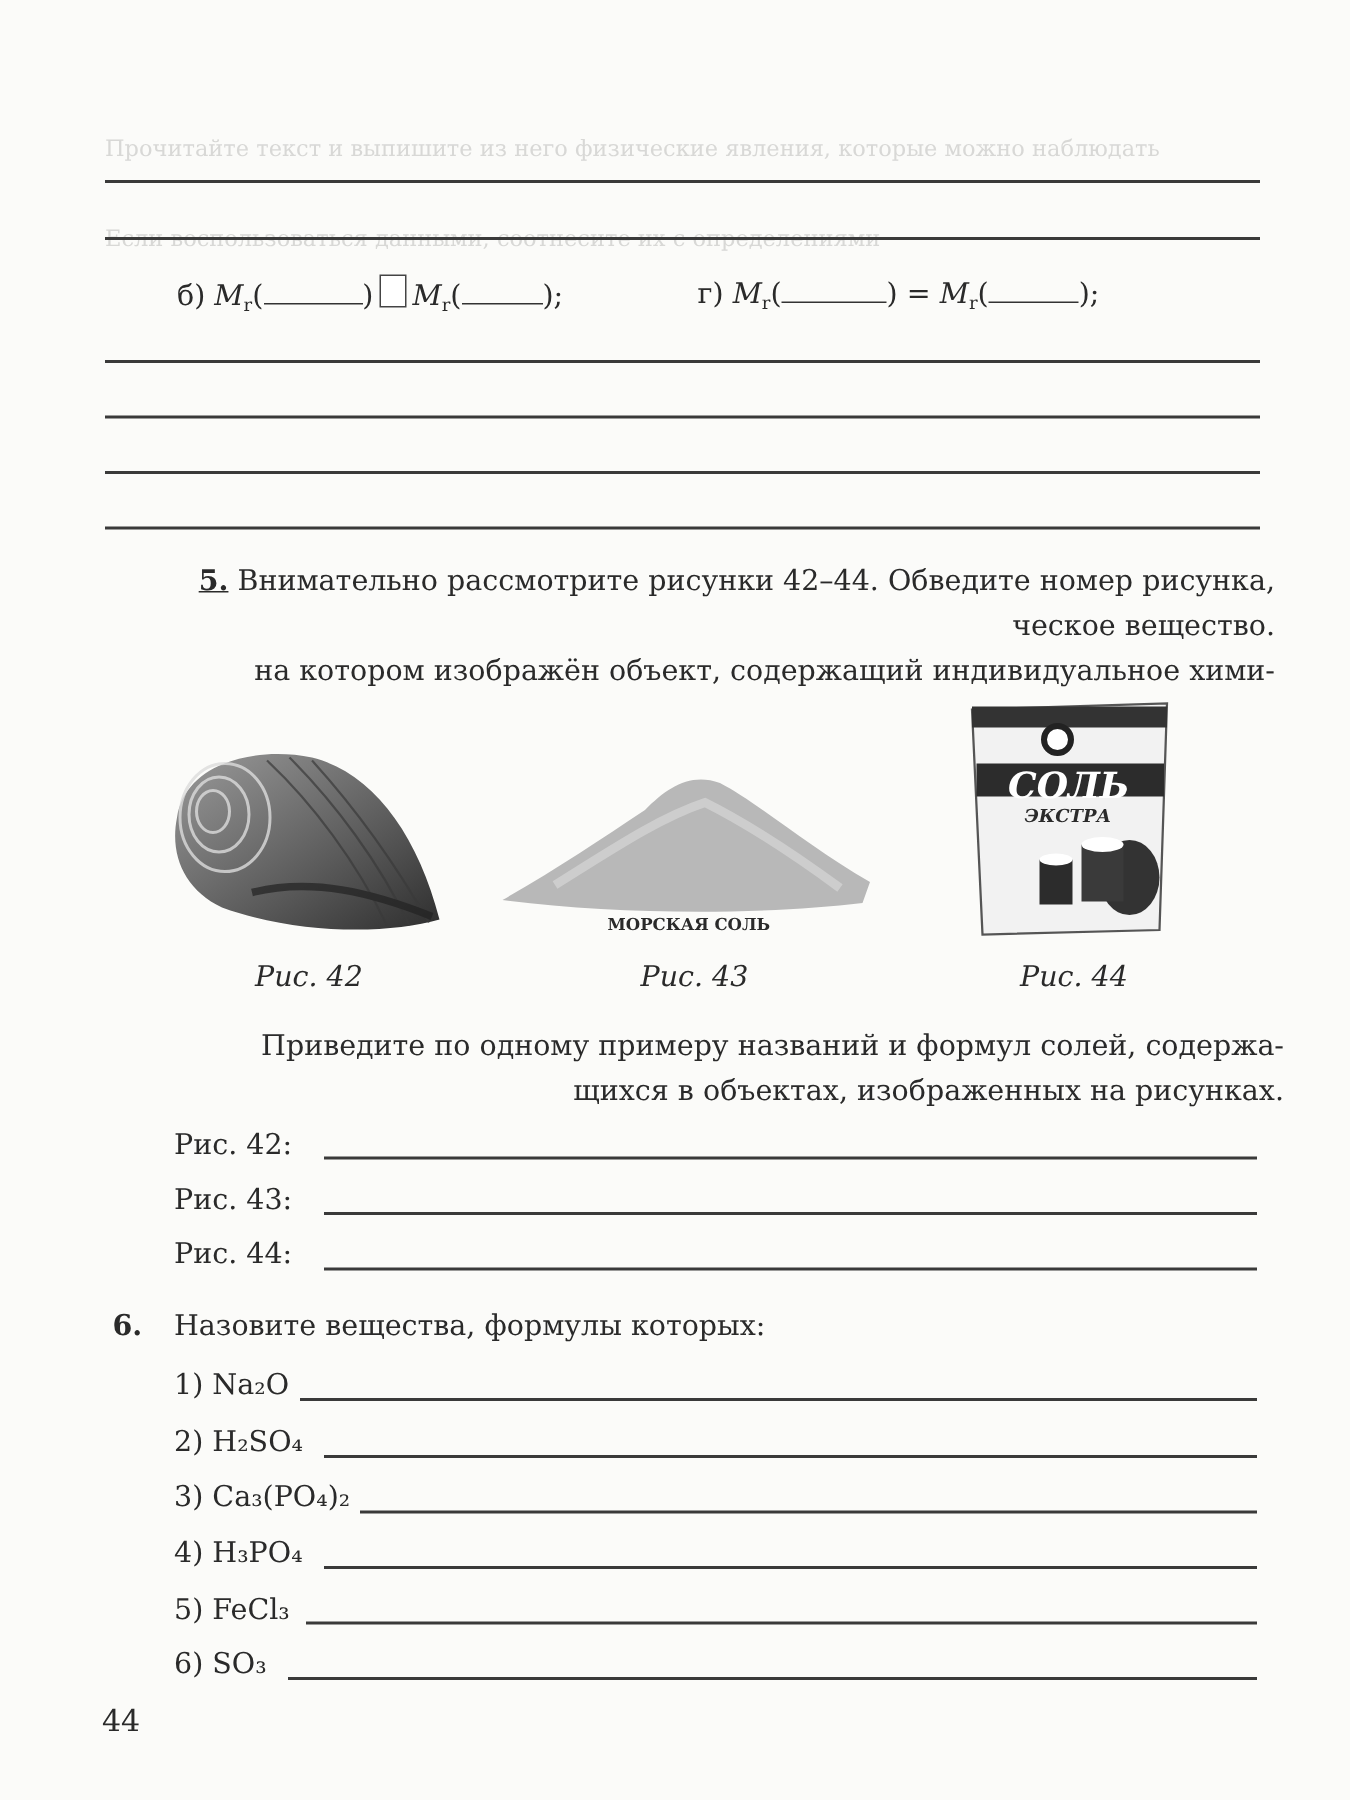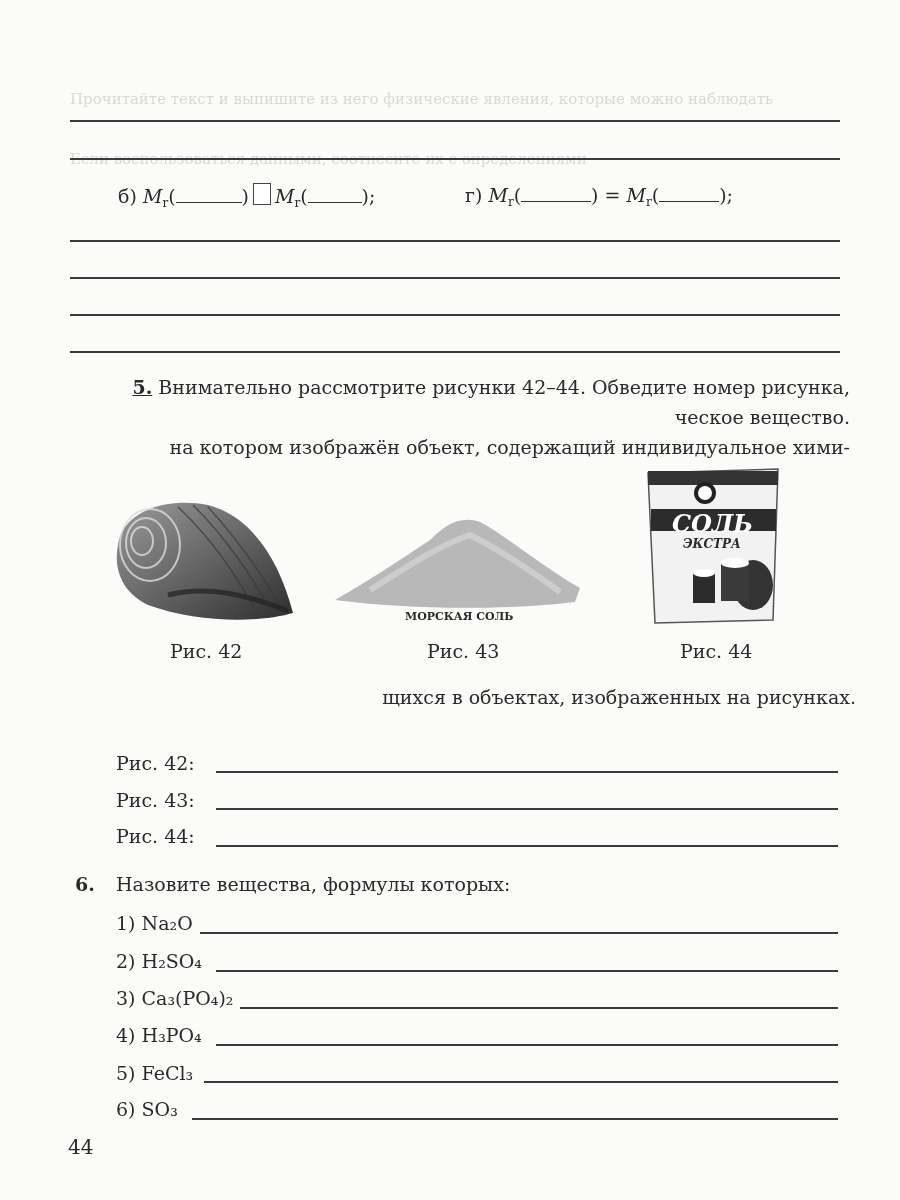--- a/index.html
+++ b/index.html
@@ -5,21 +5,21 @@
   html, body { margin:0; padding:0; }
   body { width:900px; height:1200px; background:#fbfbf9; position:relative; overflow:hidden;
          font-family:"DejaVu Serif","Liberation Serif",serif; color:#2a2a2a; }
   .ghost { position:absolute; left:70px; right:60px; color:#d8d8d6; font-size:15px; white-space:nowrap; overflow:hidden; }
   .line { position:absolute; height:2px; background:#3a3a3a; }
   .txt { position:absolute; font-size:19px; white-space:nowrap; }
   .task { position:absolute; font-size:19px; line-height:30px;text-align:right; }
   sub { font-size:12px; vertical-align:-4px; }
   .bl { display:inline-block; border-bottom:1.5px solid #333; height:18px; vertical-align:baseline; }
   .box { display:inline-block; width:16px; height:20px; border:1px solid #444; vertical-align:-2px; margin:0 4px; background:#fff; }
-  .cap { position:absolute; font-size:19px; }
+  .cap { position:absolute; font-style:italic; font-size:19px; }
   .fig { position:absolute; }
 </style>
 </head>
 <body>
 
 <div class="ghost" style="top:90px;">Прочитайте текст и выпишите из него физические явления, которые можно наблюдать</div>
 <div class="ghost" style="top:150px;">Если воспользоваться данными, соотнесите их с определениями</div>
 
 <div class="line" style="left:70px;width:770px;top:120px;"></div>
 <div class="line" style="left:70px;width:770px;top:158px;"></div>
@@ -83,20 +83,21 @@
   <rect x="50" y="108" width="22" height="30" fill="#2c2c2c"></rect>
   <ellipse cx="61" cy="108" rx="11" ry="4" fill="#fff"></ellipse>
   <rect x="78" y="98" width="28" height="38" fill="#3a3a3a"></rect>
   <ellipse cx="92" cy="98" rx="14" ry="5" fill="#fff"></ellipse>
 </svg>
 <div class="txt" style="left:672px;top:509px;font-size:24px;font-weight:bold;color:#fff;font-style:italic;">СОЛЬ</div>
 <div class="txt" style="left:683px;top:537px;font-size:12px;font-weight:bold;font-style:italic;">ЭКСТРА</div>
 <div class="cap" style="left:680px;top:640px;">Рис. 44</div>
 
 <div class="task" style="left:116px;top:682px;width:740px;">
+  <div>Приведите по одному примеру названий и формул солей, содержа-</div>
   <div>щихся в объектах, изображенных на рисунках.</div>
 </div>
 
 <div class="txt" style="left:116px;top:752px;">Рис. 42:</div>
 <div class="line" style="left:216px;width:622px;top:771px;"></div>
 <div class="txt" style="left:116px;top:789px;">Рис. 43:</div>
 <div class="line" style="left:216px;width:622px;top:808px;"></div>
 <div class="txt" style="left:116px;top:825px;">Рис. 44:</div>
 <div class="line" style="left:216px;width:622px;top:845px;"></div>
 

